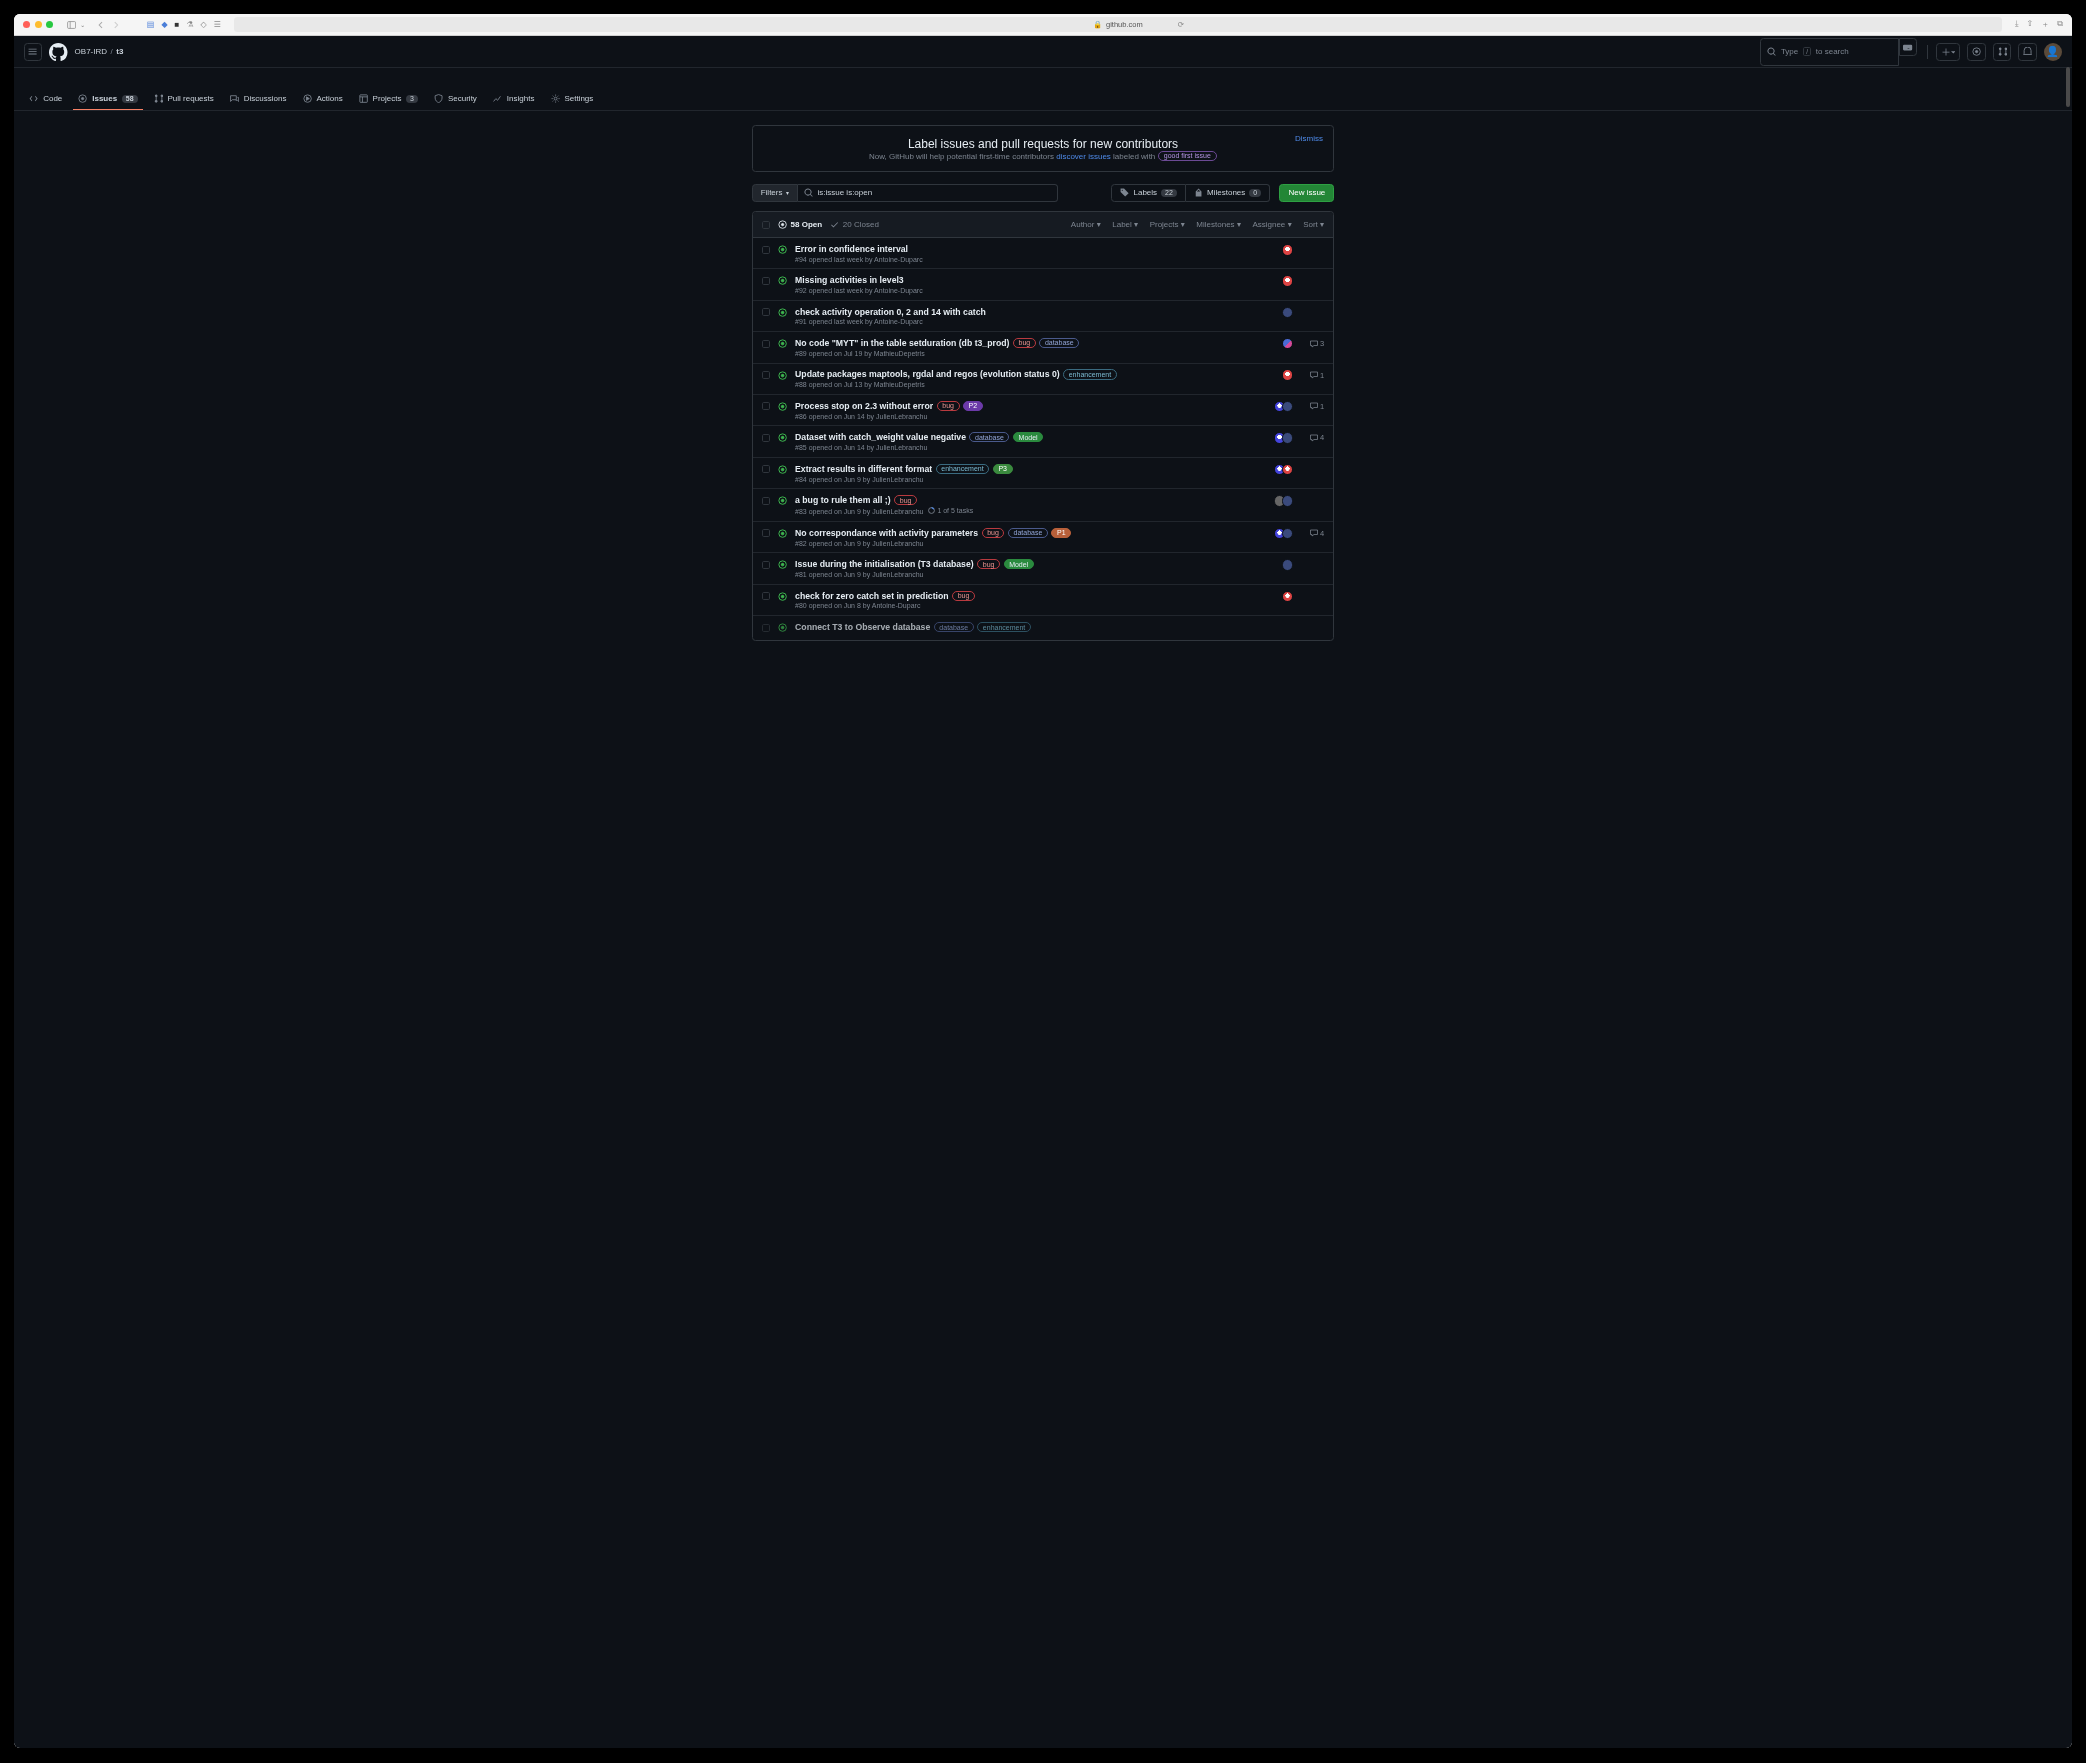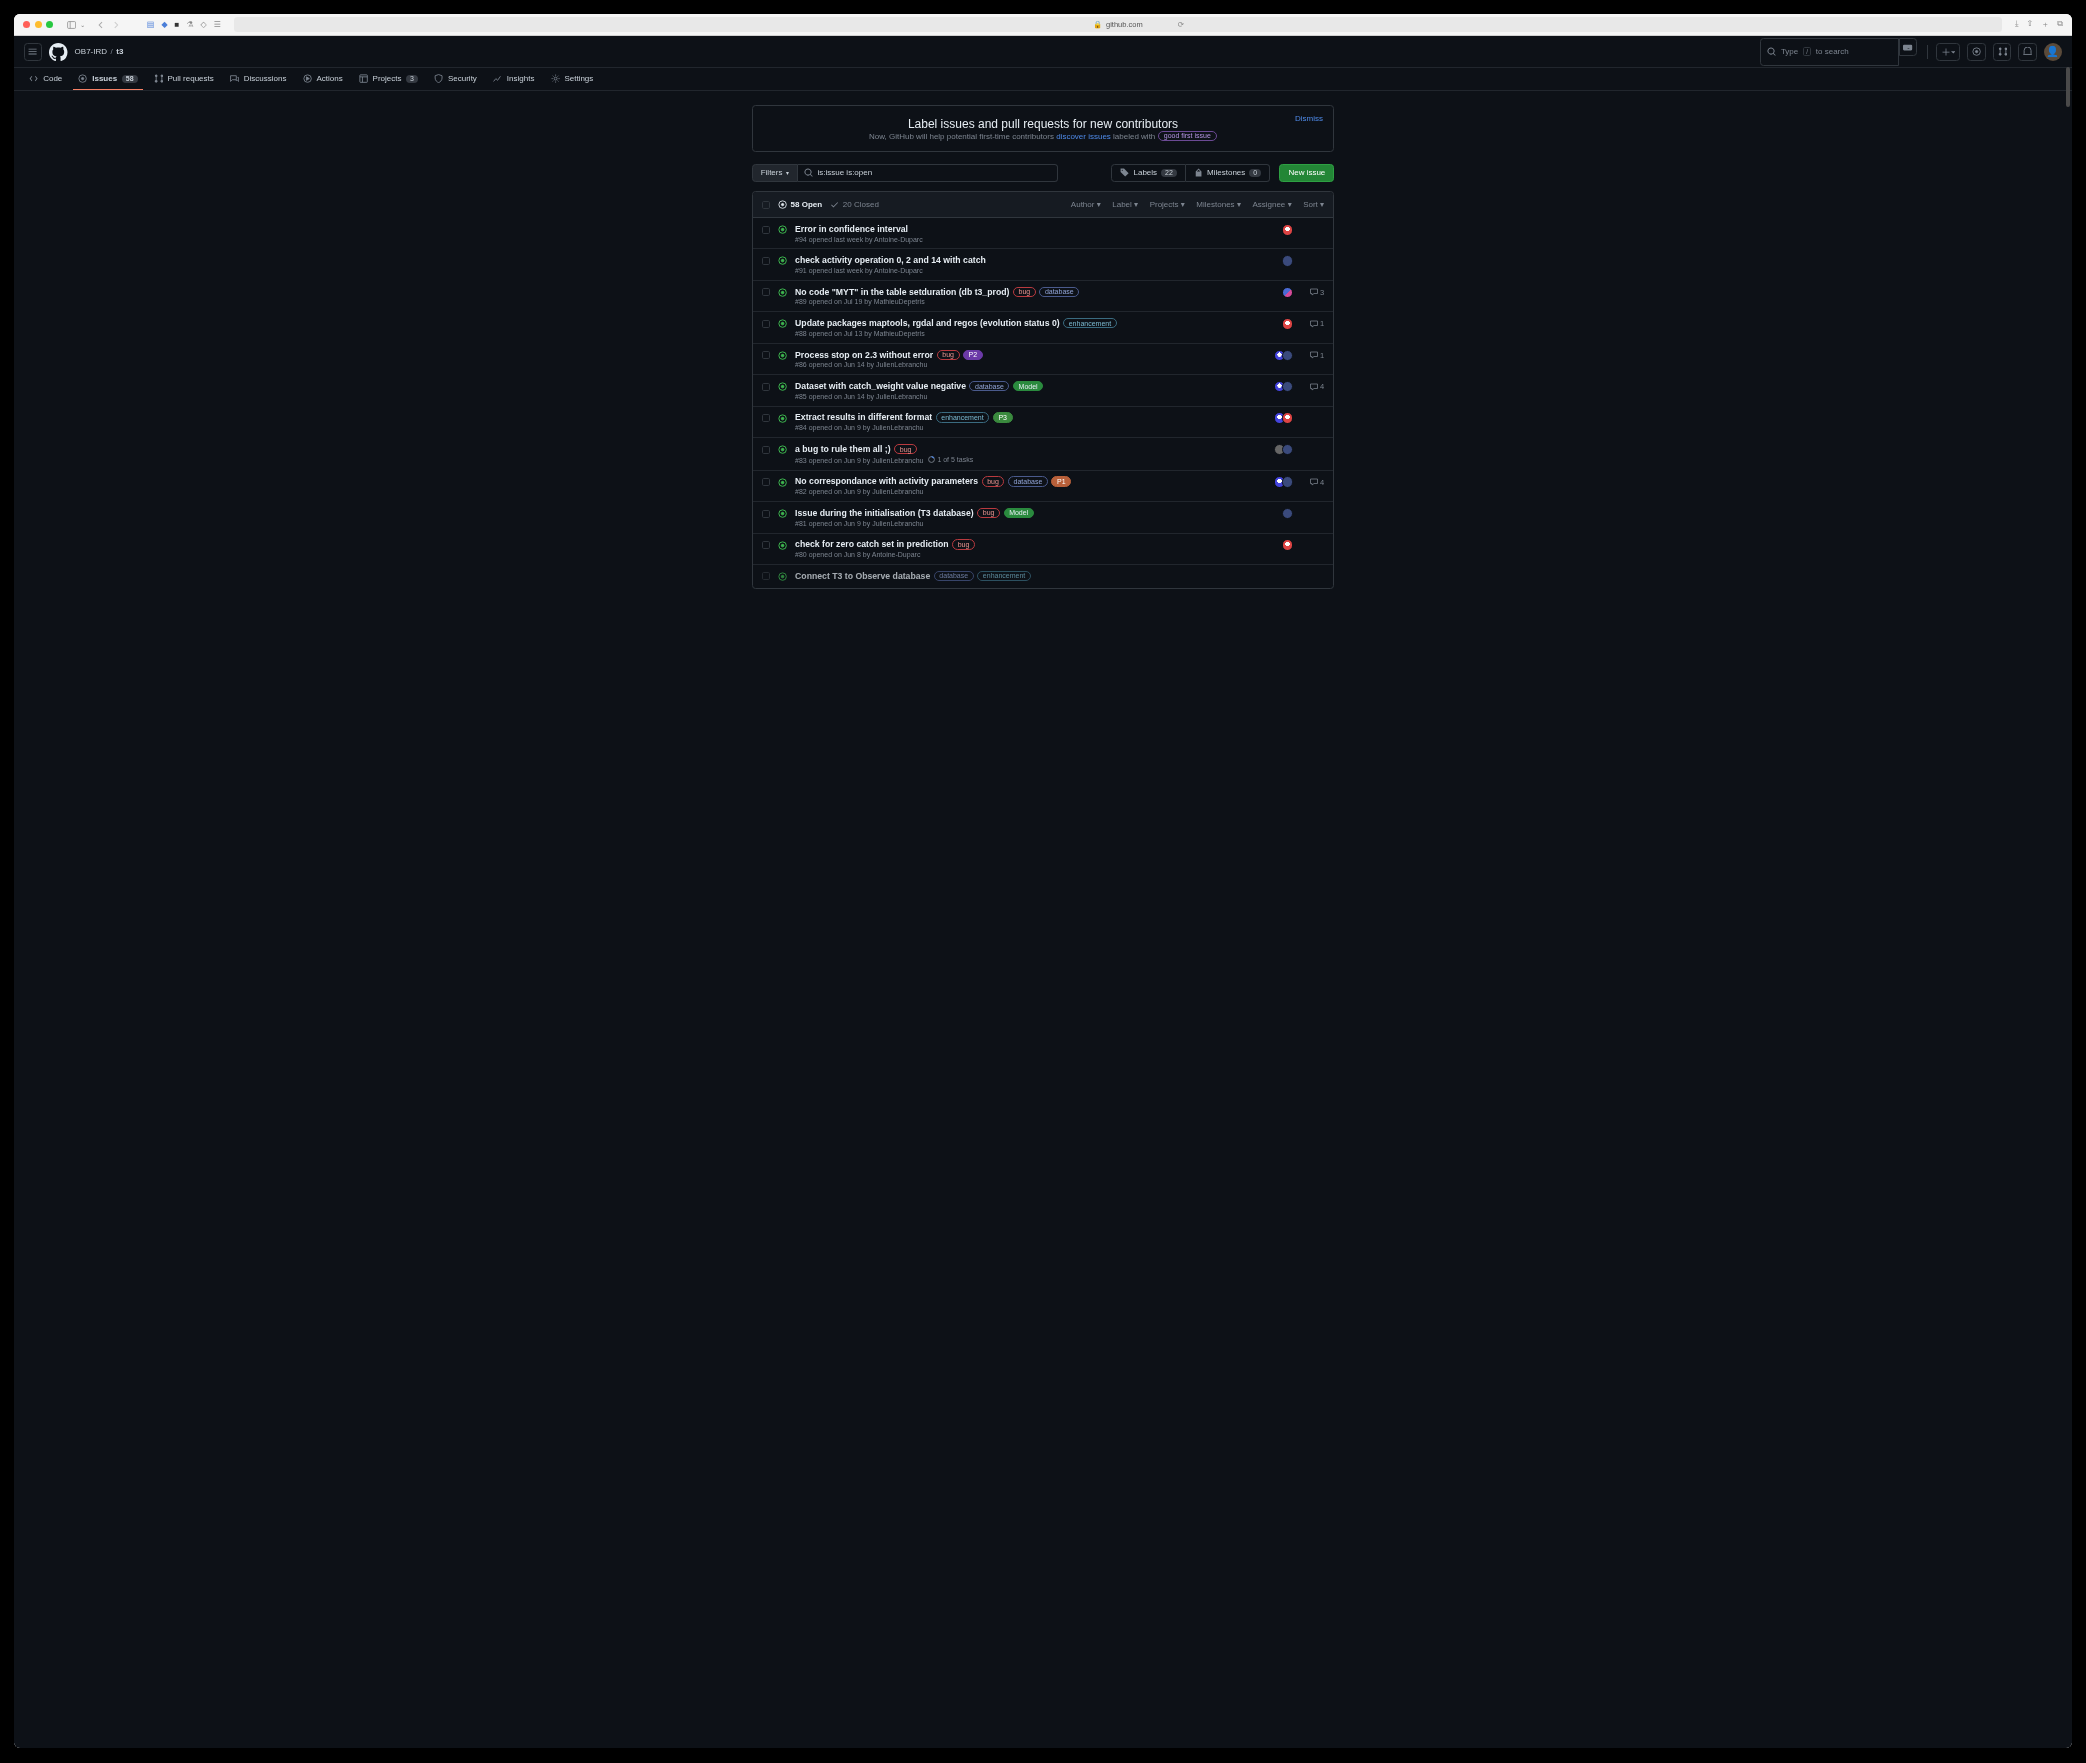--- a/index.html
+++ b/index.html
@@ -25,21 +25,21 @@
 .gh-header-spacer { flex: 1; }
 .gh-search { display: flex; align-items: center; background: #0d1117; border: 0.6px solid #30363d; border-radius: 3.5px; height: 28px; padding: 0 5.8px; gap: 4.6px; color: #7d8590; min-width: 139px; }
 .gh-search .kbd { border: 0.6px solid #30363d; border-radius: 1.7px; padding: 0 2.3px; font-size: 6.4px; }
 .gh-cmd-btn { width: 18.5px; height: 18.5px; border: 0.6px solid #30363d; border-radius: 3.5px; display: flex; align-items: center; justify-content: center; color: #7d8590; margin-left: -0.6px; border-top-left-radius:0; border-bottom-left-radius:0;}
 .gh-search-wrap { display:flex; }
 .gh-search.attached { border-top-right-radius:0; border-bottom-right-radius:0;}
 .gh-icon-btn { width: 18.5px; height: 18.5px; border: 0.6px solid #30363d; border-radius: 3.5px; display: flex; align-items: center; justify-content: center; color: #7d8590; }
 .gh-icon-btn.wplus { width:24px; gap:1.2px;}
 .gh-divider-v { width:0.6px; height:14px; background:#30363d; margin:0 2.3px;}
 .gh-avatar-user { width: 18.5px; height: 18.5px; border-radius: 50%; background: #5a4a3a; display:flex; align-items:center; justify-content:center; font-size:10.4px;}
-.gh-tabs { display: flex; padding: 0 9.2px; gap: 4.6px; border-bottom: 0.6px solid #21262d; }
+.gh-tabs { display: flex; padding: 0 9.2px; gap: 4.6px; border-bottom: 0.6px solid #21262d; margin-top: 20px; }
 .gh-tab { display: flex; align-items: center; gap: 4.6px; padding: 5.8px 5.8px; color: #c9d1d9; border-bottom: 1.2px solid transparent; font-size: 8px; }
 .gh-tab.active { border-bottom-color: #f78166; font-weight: 600; }
 .gh-tab .count { background: #343941; border-radius: 5.8px; padding: 0.6px 4px; font-size: 7px; color:#c9d1d9;}
 .gh-main { max-width: 601px; margin: 0 auto; padding: 14px 9.2px; }
 .callout { border: 0.6px solid #30363d; border-radius: 3.5px; padding: 10.4px 11.5px; position: relative; text-align: center; margin-bottom: 11.5px; }
 .callout h3 { color: #e6edf3; font-size: 12px; font-weight: 400; margin-bottom: 0; }
 .callout p { color: #7d8590; font-size: 8px; }
 .callout a { color: #4f8ae8; text-decoration: none; }
 .callout .dismiss { position: absolute; right: 10.4px; top: 8px; color: #4f8ae8; }
 .label-pill { display: inline-block; border: 0.6px solid #30363d; border-radius: 7px; padding: 0.6px 5.2px; font-size: 7px; color: #adbac7; }
@@ -361,20 +361,41 @@
                 <div class="cb"></div>
               </div>
     <div class="icon-col">
                 <svg class="issue-open-icon" width="9.2" height="9.2" viewBox="0 0 16 16" fill="none" stroke="#3fb950" stroke-width="1.7">
                   <circle cx="8" cy="8" r="6.5"></circle>
                   <circle cx="8" cy="8" r="2.2" fill="#3fb950"></circle>
                 </svg>
               </div>
     <div class="content-col">
       <div class="title-line">
+                  <a class="title">Missing activities in level3</a> 
+                </div>
+      <div class="meta">#92 opened last week by Antoine-Duparc</div>
+    </div>
+    <div class="avatar-col">
+                <div class="av av-red"></div>
+              </div>
+    <div class="comment-col"></div>
+  </div>
+            <div class="issue-row">
+    <div class="checkbox-col">
+                <div class="cb"></div>
+              </div>
+    <div class="icon-col">
+                <svg class="issue-open-icon" width="9.2" height="9.2" viewBox="0 0 16 16" fill="none" stroke="#3fb950" stroke-width="1.7">
+                  <circle cx="8" cy="8" r="6.5"></circle>
+                  <circle cx="8" cy="8" r="2.2" fill="#3fb950"></circle>
+                </svg>
+              </div>
+    <div class="content-col">
+      <div class="title-line">
                   <a class="title">check activity operation 0, 2 and 14 with catch</a> 
                 </div>
       <div class="meta">#91 opened last week by Antoine-Duparc</div>
     </div>
     <div class="avatar-col">
                 <div class="av av-navy"></div>
               </div>
     <div class="comment-col"></div>
   </div>
             <div class="issue-row">

